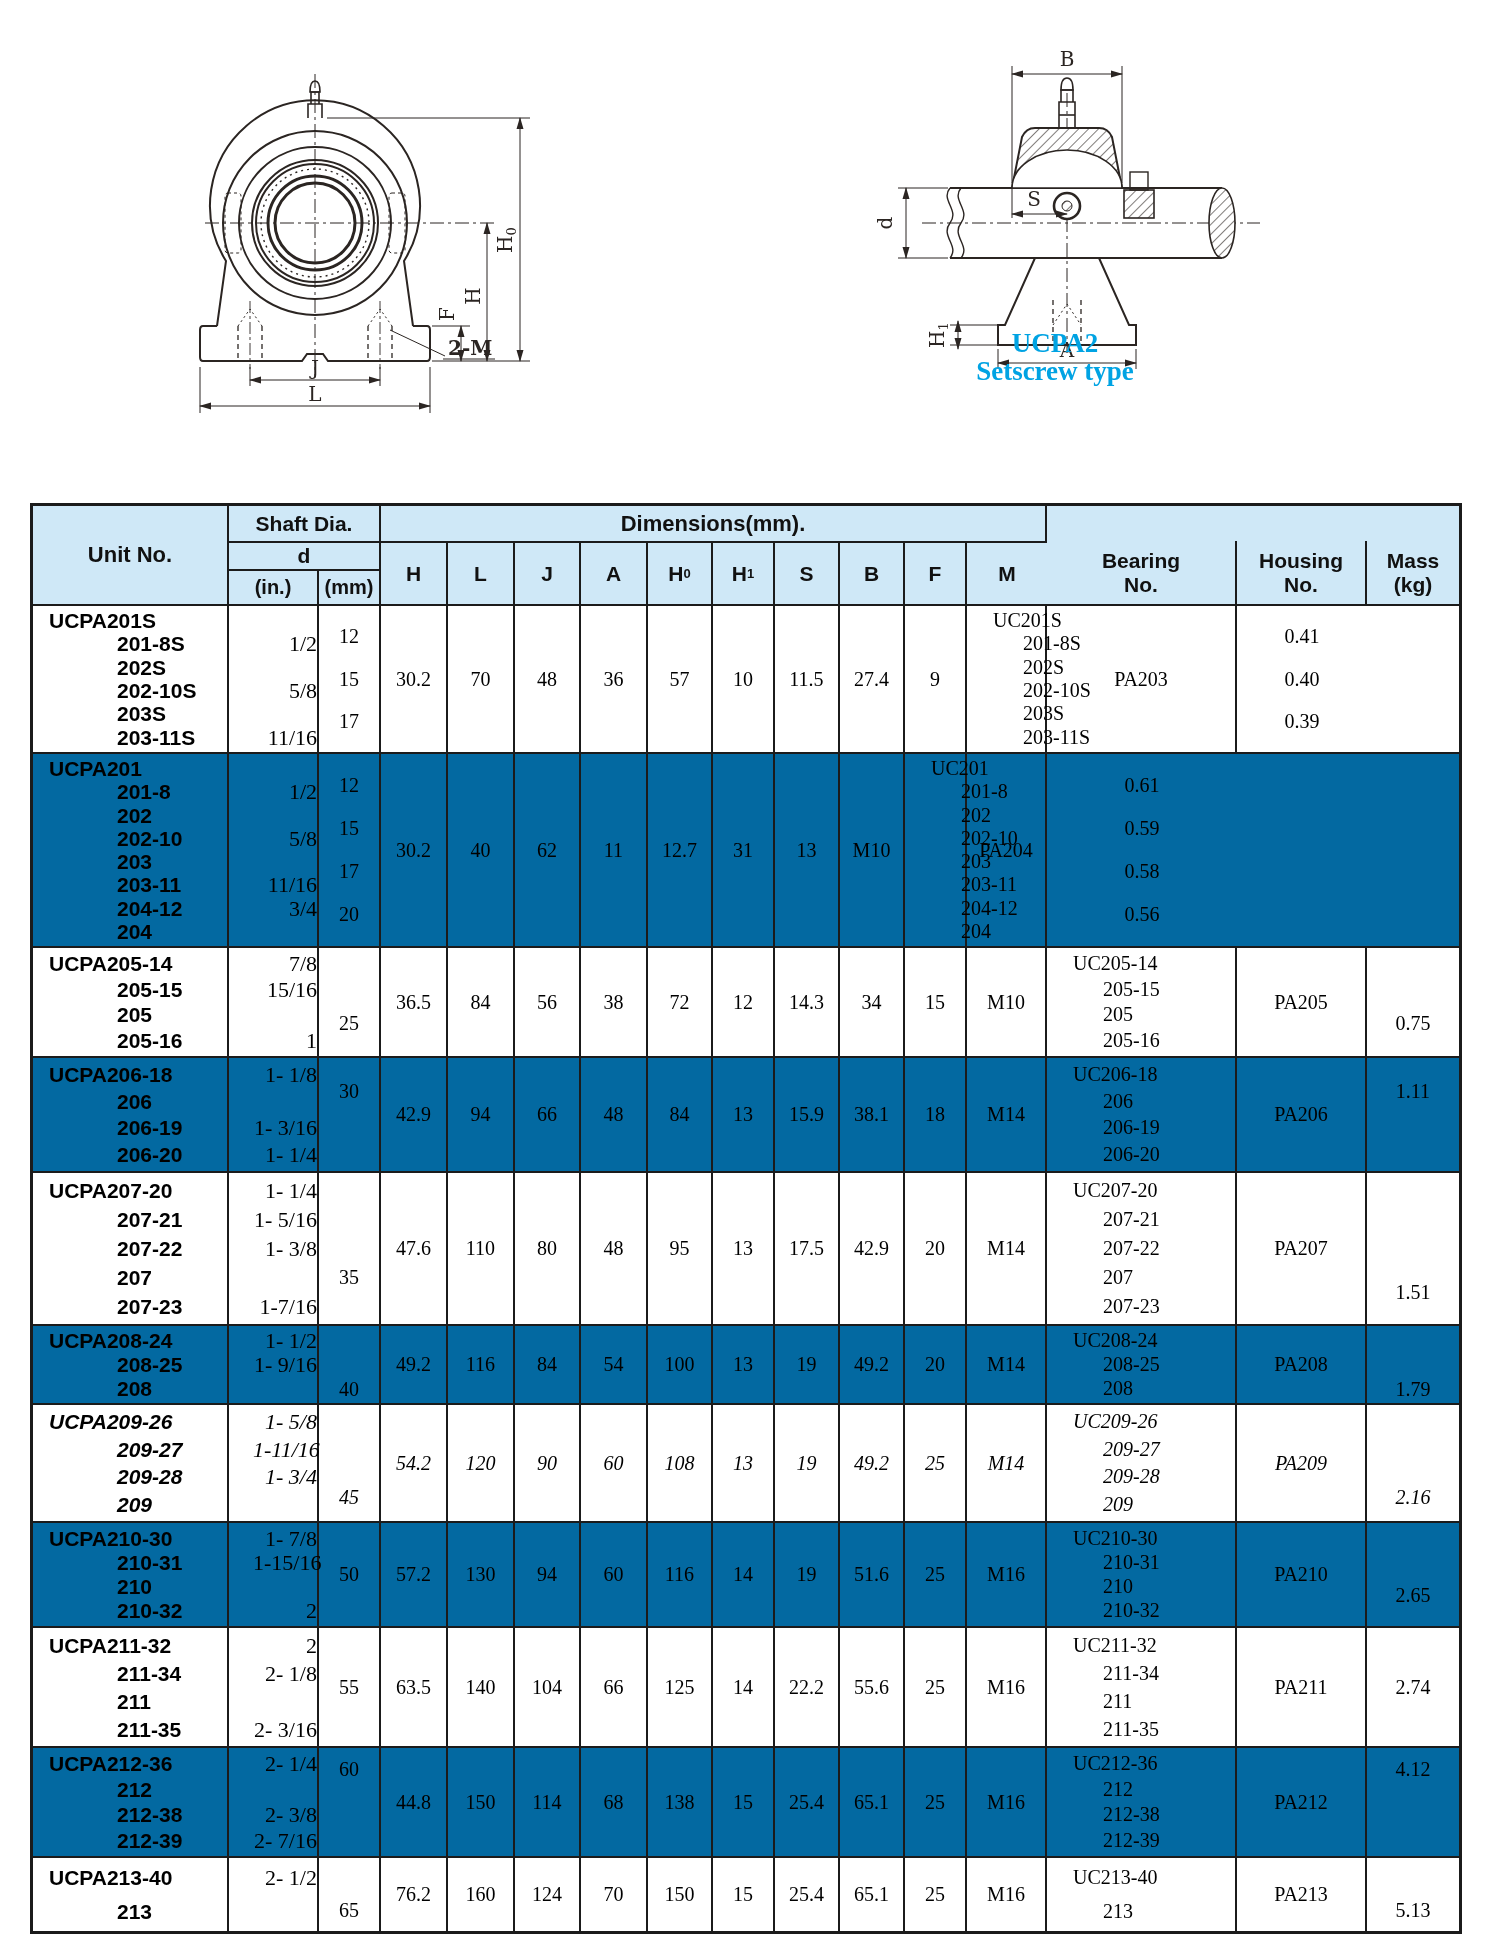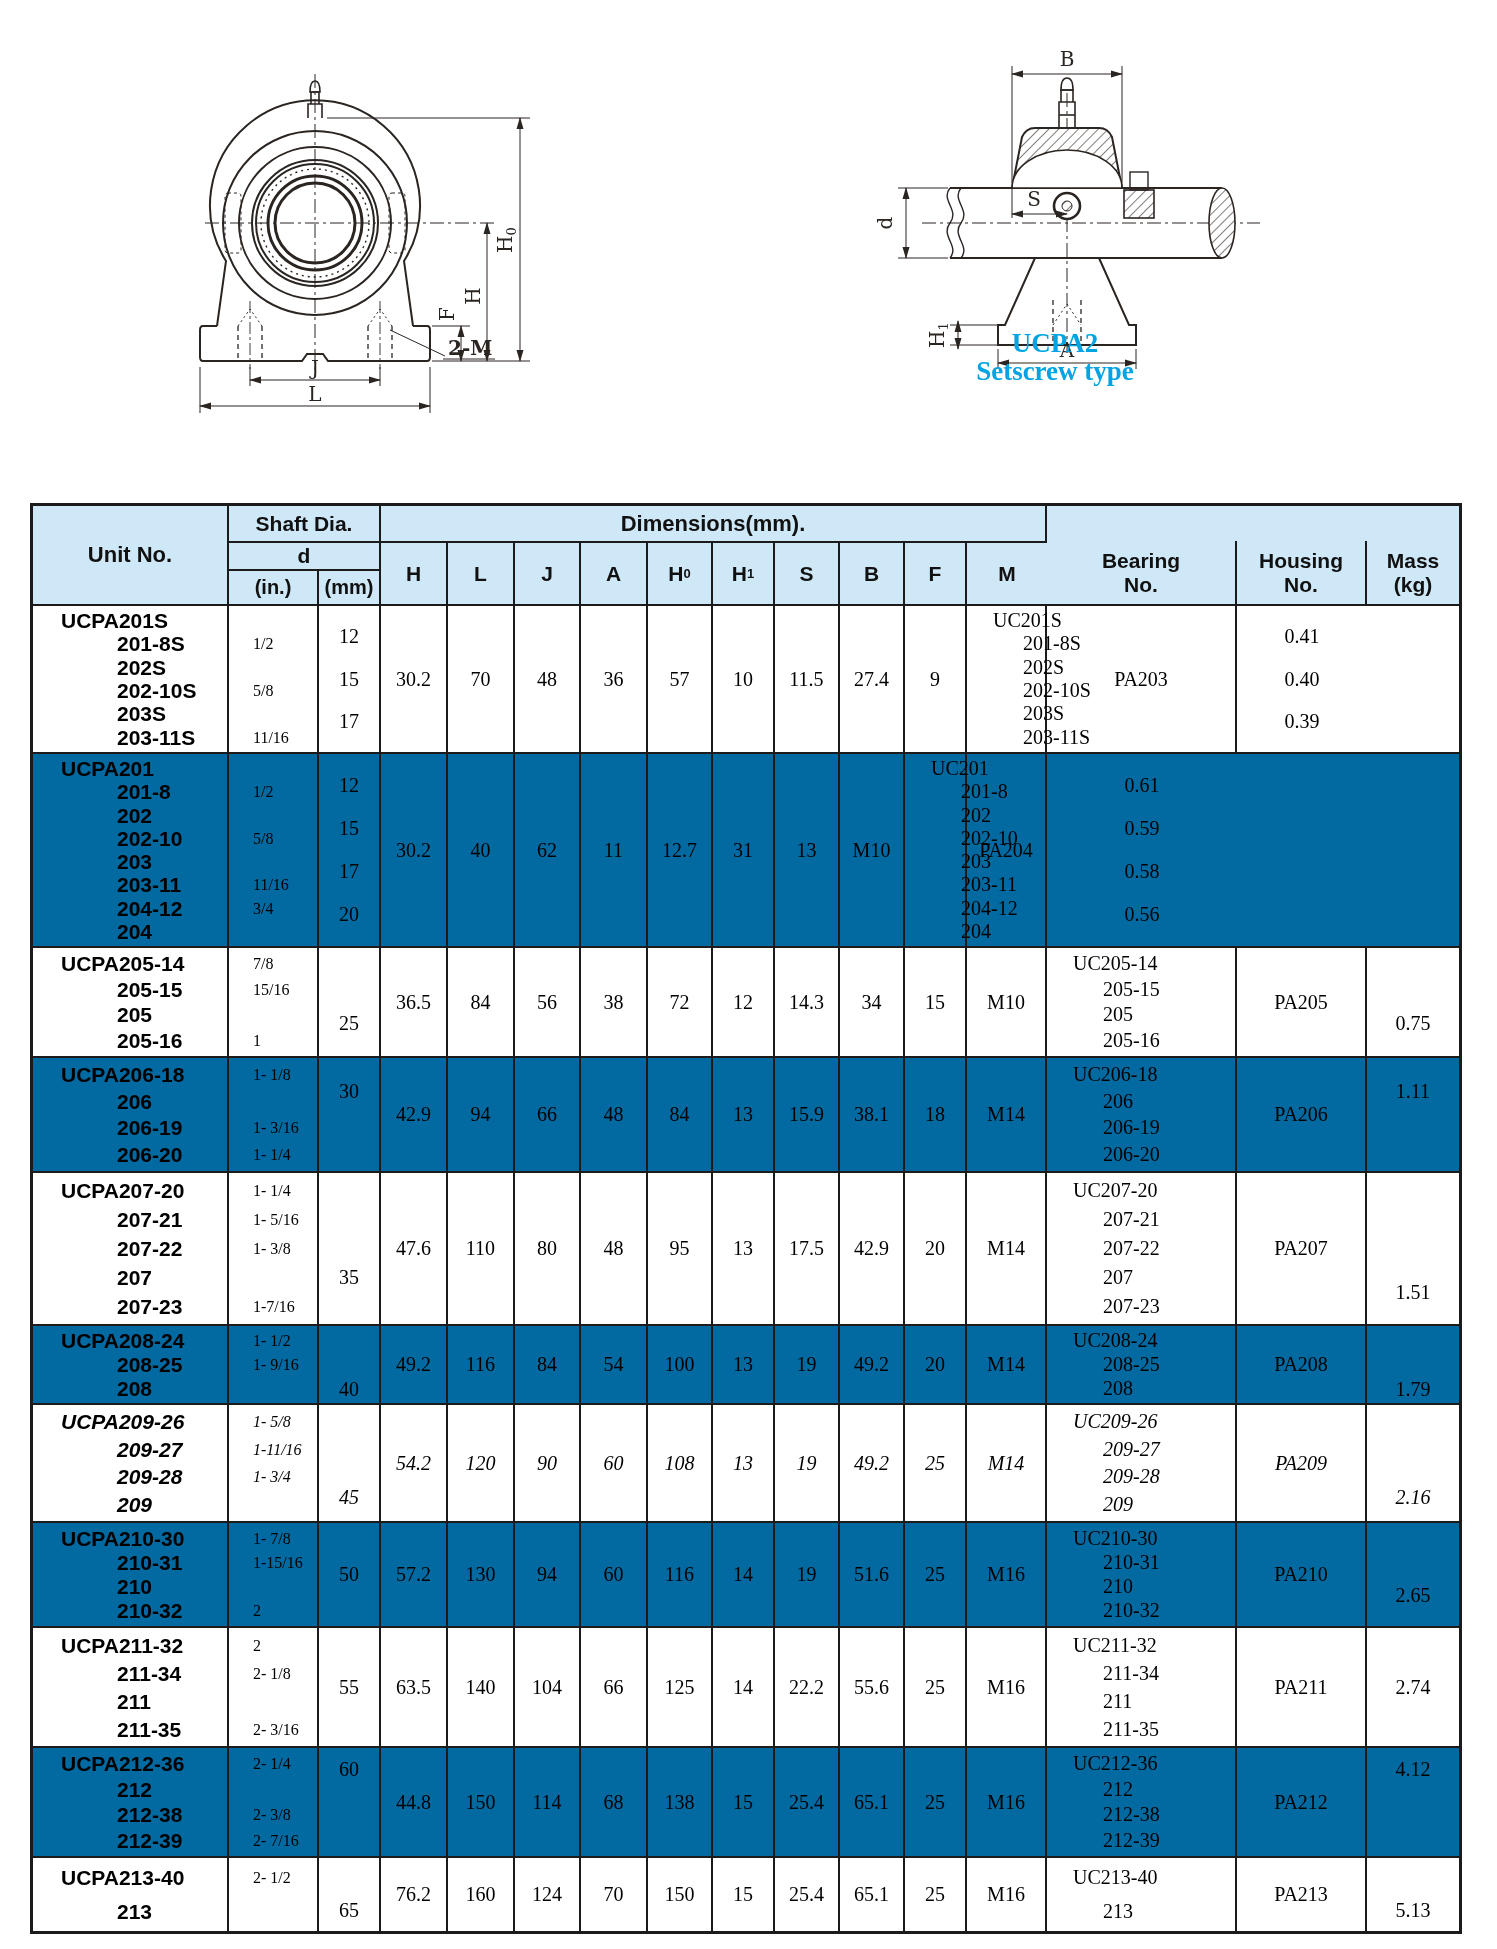--- a/index.html
+++ b/index.html
@@ -33,22 +33,22 @@
   .hc-mass { grid-column: 16; grid-row: 1 / 4; }
 
   .trow { display: grid; grid-template-columns: var(--cols); border-bottom: 2px solid #1b1b1b; background: #fff; }
   .trow.shaded { background: #0369a1; }
   .trow:last-child { border-bottom: none; }
   .cell { border-right: 2px solid #1b1b1b; }
   .cell:last-child { border-right: none; }
   .lines { display: flex; flex-direction: column; justify-content: space-around; padding: 3px 0; }
   .ln { line-height: 23px; white-space: nowrap; }
   .ucell .ln { font-weight: bold; font-size: 21px; padding-left: 84px; }
-  .ucell .ln.first { padding-left: 28px; }
-  .icell .ln { font-family: "Liberation Serif", serif; font-size: 16px; padding-left: 24px; }
+  .ucell .ln.first { padding-left: 16px; }
+  .icell .ln { font-family: "Liberation Serif", serif; font-size: 22px; padding-left: 24px; text-align: right; }
   .bcell .ln { font-family: "Liberation Serif", serif; font-size: 20px; padding-left: 56px; }
   .bcell .ln.first { padding-left: 26px; }
   .vdist { display: flex; flex-direction: column; justify-content: space-evenly; text-align: center;
     font-family: "Liberation Serif", serif; font-size: 20px; }
   .num { display: flex; align-items: center; justify-content: center;
     font-family: "Liberation Serif", serif; font-size: 20px; }
 
   
   svg text { font-family: "DejaVu Serif", serif; font-size: 20px; fill: #2b2522; }
 </style>

